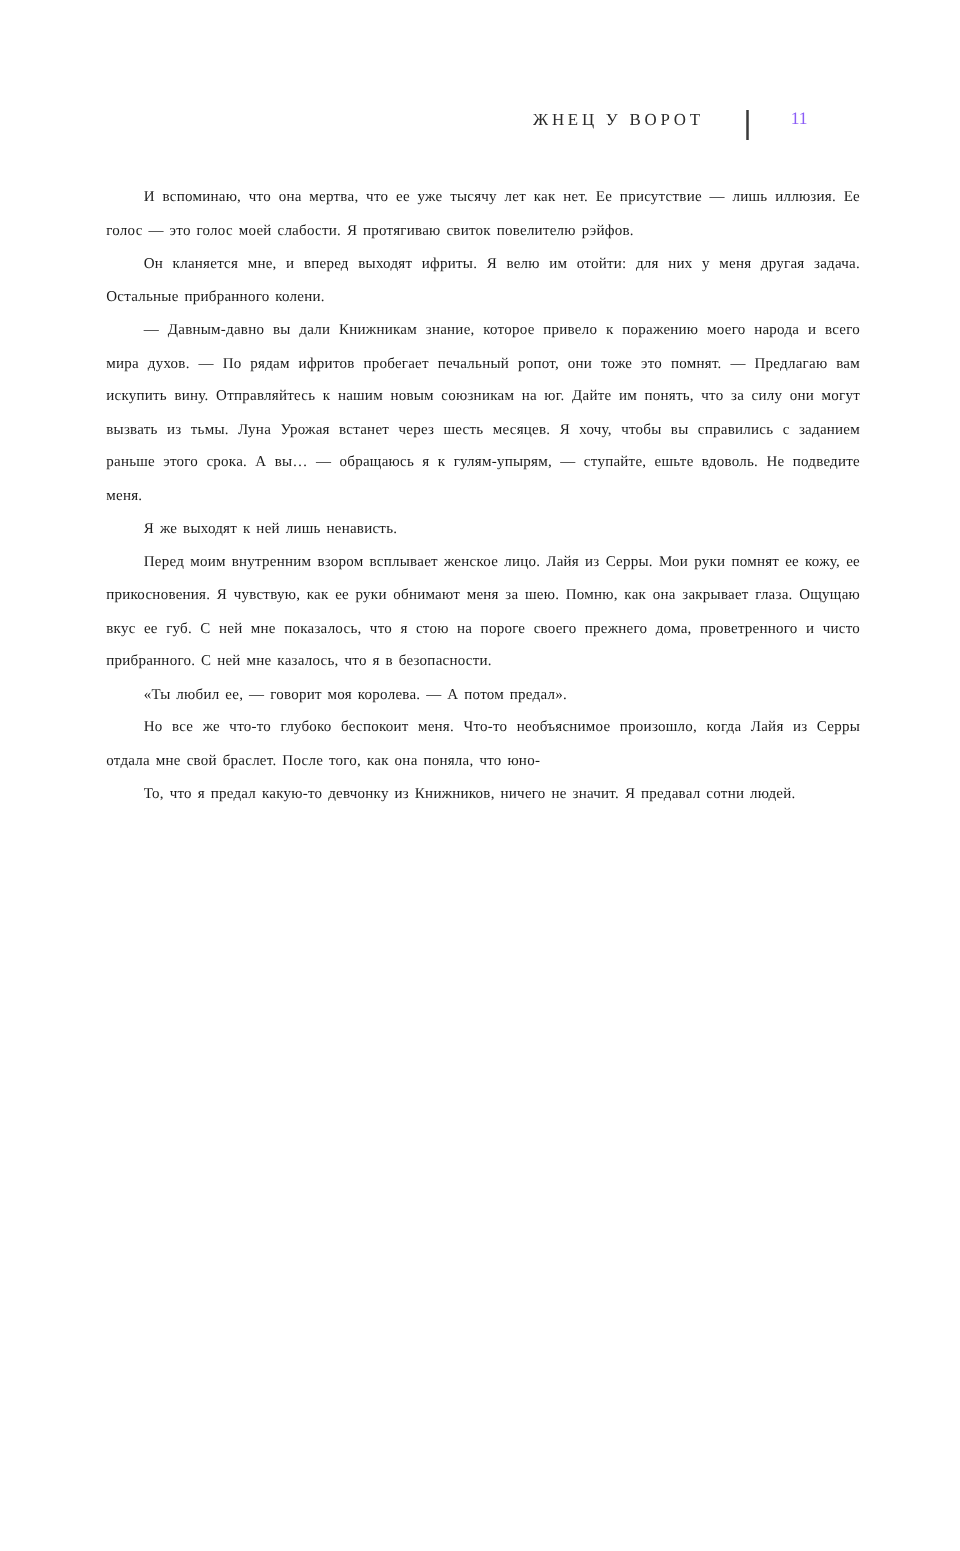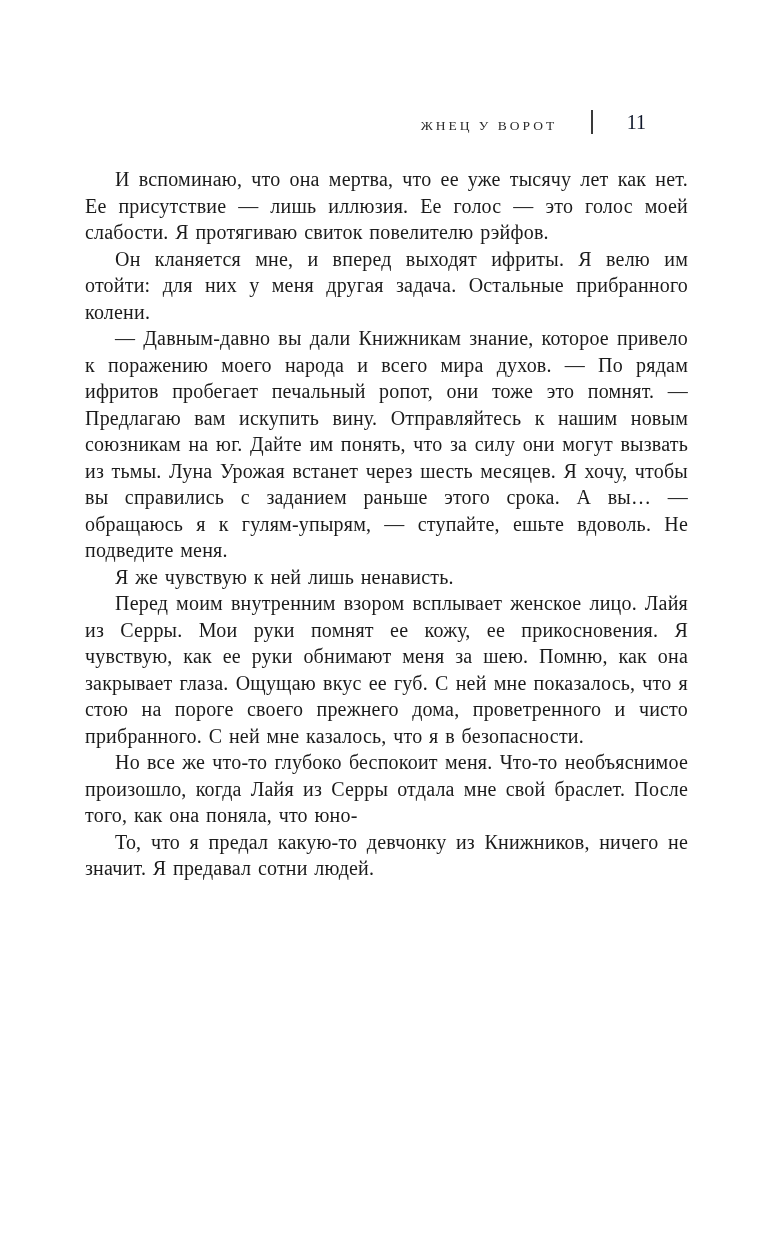--- a/index.html
+++ b/index.html
@@ -14,45 +14,44 @@
     box-sizing: border-box;
     background: #ffffff;
     font-family: "Liberation Serif", "DejaVu Serif", serif;
     color: #1b1b1b;
     padding: 88px 80px 0 85px;
     overflow: hidden;
   }
   .page-header {
     display: flex;
     justify-content: flex-end;
-    align-items: flex-end;
+    align-items: flex-start;
     gap: 34px;
     padding-right: 42px;
     margin-bottom: 32px;
-    margin-top: 22px;
   }
   .running-title {
     font-size: 13.5px;
     letter-spacing: 3px;
     text-transform: uppercase;
     color: #2b2b2b;
     white-space: nowrap;
   }
   .header-divider {
     width: 1.5px;
     height: 24px;
     background: #3a3a3a;
   }
   .page-number {
-    font-size: 20px;
-    color: #0f172a;
+    font-size: 14px;
+    color: #8b5cf6;
   }
   .page-body p {
     margin: 0;
-    font-size: 20px;
+    font-size: 12px;
     line-height: 26.5px;
     text-align: justify;
     text-indent: 30px;
     letter-spacing: 0.2px;
     word-spacing: 1.5px;
   }
 </style>
 </head>
 <body>
 
@@ -61,19 +60,20 @@
   <div class="page-header">
     <span class="running-title">Жнец у ворот</span>
     <span class="header-divider"></span>
     <span class="page-number">11</span>
   </div>
 
   <div class="page-body">
     <p>И вспоминаю, что она мертва, что ее уже тысячу лет как нет. Ее присутствие — лишь иллюзия. Ее голос — это голос моей слабости. Я протягиваю свиток повелителю рэйфов.</p>
     <p>Он кланяется мне, и вперед выходят ифриты. Я велю им отойти: для них у меня другая задача. Остальные прибранного колени.</p>
     <p>— Давным-давно вы дали Книжникам знание, которое привело к поражению моего народа и всего мира духов. — По рядам ифритов пробегает печальный ропот, они тоже это помнят. — Предлагаю вам искупить вину. Отправляйтесь к нашим новым союзникам на юг. Дайте им понять, что за силу они могут вызвать из тьмы. Луна Урожая встанет через шесть месяцев. Я хочу, чтобы вы справились с заданием раньше этого срока. А вы… — обращаюсь я к гулям-упырям, — ступайте, ешьте вдоволь. Не подведите меня.</p>
-    <p>Я же чувствую к ней лишь ненависть.</p>
+    <p>Я же выходят к ней лишь ненависть.</p>
     <p>Перед моим внутренним взором всплывает женское лицо. Лайя из Серры. Мои руки помнят ее кожу, ее прикосновения. Я чувствую, как ее руки обнимают меня за шею. Помню, как она закрывает глаза. Ощущаю вкус ее губ. С ней мне показалось, что я стою на пороге своего прежнего дома, проветренного и чисто прибранного. С ней мне казалось, что я в безопасности.</p>
+    <p>«Ты любил ее, — говорит моя королева. — А потом предал».</p>
     <p>Но все же что-то глубоко беспокоит меня. Что-то необъяснимое произошло, когда Лайя из Серры отдала мне свой браслет. После того, как она поняла, что юно-</p>
     <p>То, что я предал какую-то девчонку из Книжников, ничего не значит. Я предавал сотни людей.</p>
   </div>
 
 </div>
 
 </body></html>

